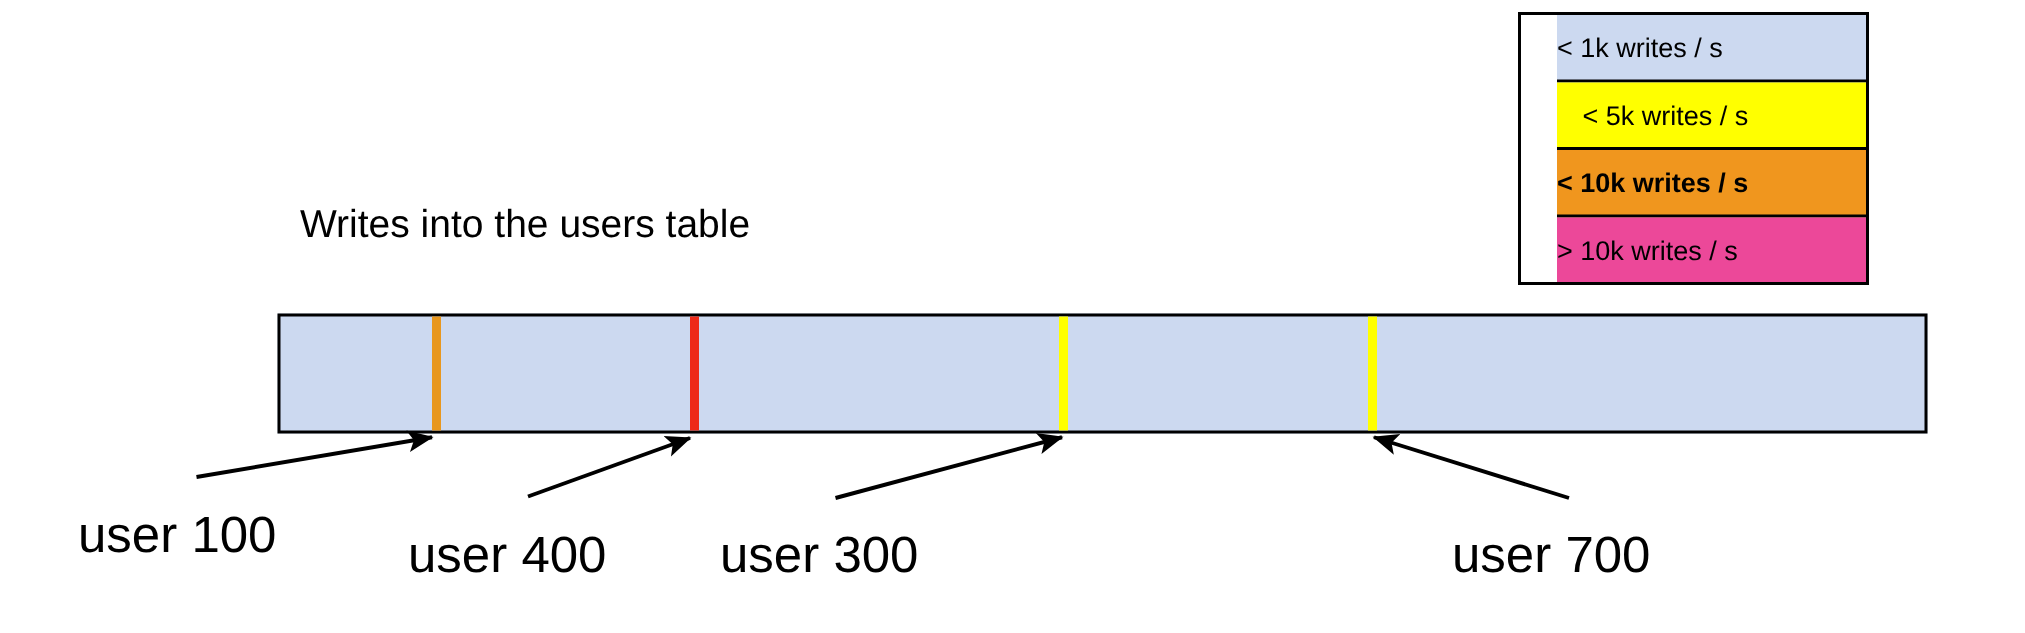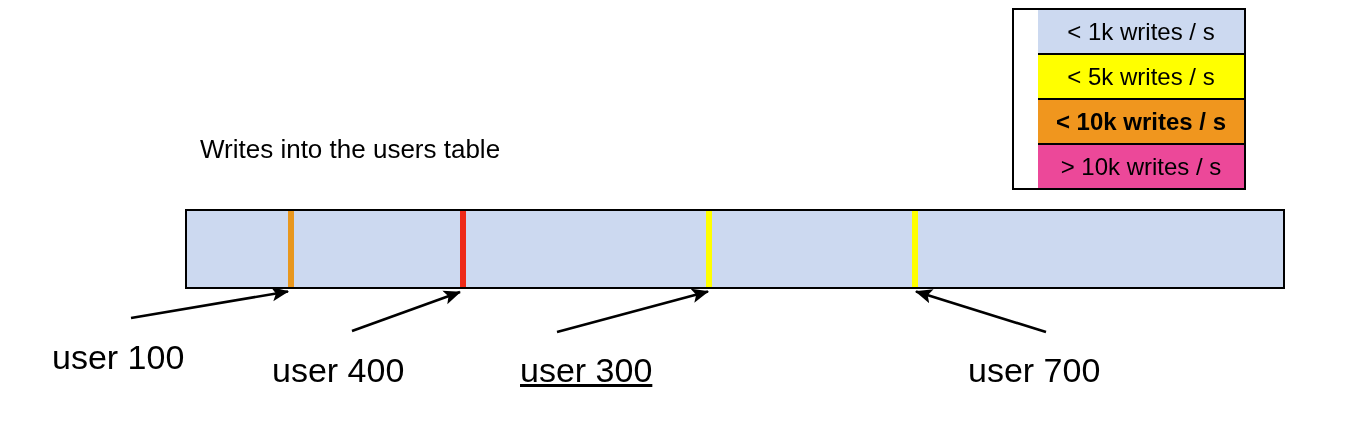--- a/index.html
+++ b/index.html
@@ -28,24 +28,24 @@
     height: 182px;
     border: 2px solid #000000;
     box-sizing: border-box;
     display: flex;
     flex-direction: column;
   }
   .legend-row {
     flex: 1 1 0;
     display: flex;
     align-items: center;
-    justify-content: center;
+    justify-content: flex-start;
     border-bottom: 2px solid #000000;
     box-sizing: border-box;
-    font-size: 24px;
+    font-size: 18px;
     line-height: 1;
     letter-spacing: 0px;
     white-space: nowrap;
     margin-left: 24px;
   }
   .legend-row:last-child { border-bottom: none; }
 
   
   #chart-title {
     position: absolute;
@@ -94,21 +94,21 @@
 </style>
 </head>
 <body>
 
 <div id="canvas">
 
   <div id="legend">
     <div class="legend-row" style="background: rgb(204, 217, 240);">
       <span>&lt; 1k writes / s</span>
     </div>
-    <div class="legend-row" style="background: rgb(255, 255, 0);">
+    <div class="legend-row" style="background: rgb(255, 255, 0); padding-left: 17px;">
       <span>&lt; 5k writes / s</span>
     </div>
     <div class="legend-row" style="background: rgb(240, 150, 30); font-weight: bold;">
       <span>&lt; 10k writes / s</span>
     </div>
     <div class="legend-row" style="background: #ec4899;">
       <span>&gt; 10k writes / s</span>
     </div>
   </div>
 
@@ -128,16 +128,16 @@
       </marker>
     </defs>
     <line x1="131" y1="318" x2="288" y2="291.5" stroke="#000000" stroke-width="2.6" marker-end="url(#ah)"></line>
     <line x1="352" y1="331" x2="460" y2="292" stroke="#000000" stroke-width="2.6" marker-end="url(#ah)"></line>
     <line x1="557" y1="332" x2="708" y2="291.5" stroke="#000000" stroke-width="2.6" marker-end="url(#ah)"></line>
     <line x1="1046" y1="332" x2="916" y2="291.5" stroke="#000000" stroke-width="2.6" marker-end="url(#ah)"></line>
   </svg>
 
   <div class="callout-label" style="left:52px;  top:340px;">user 100</div>
   <div class="callout-label" style="left:272px; top:353px;">user 400</div>
-  <div class="callout-label" style="left:520px; top:353px;text-decoration:underline;">user 300</div>
+  <div class="callout-label" style="left:480px; top:353px;">user 300</div>
   <div class="callout-label" style="left:968px; top:353px;">user 700</div>
 
 </div>
 
 </body></html>

